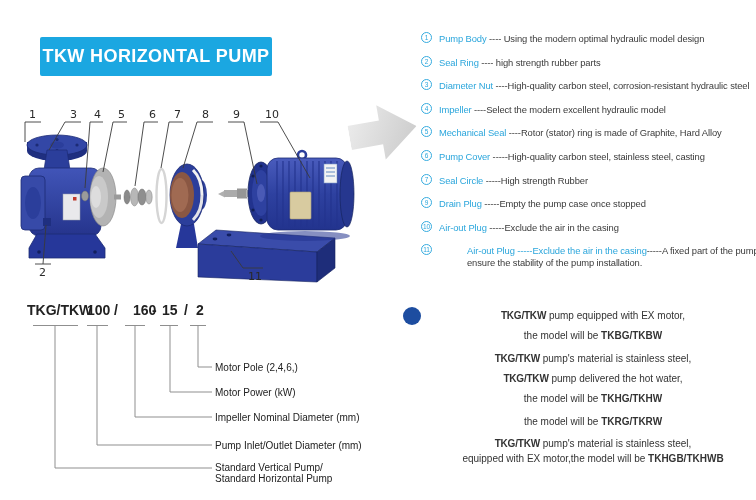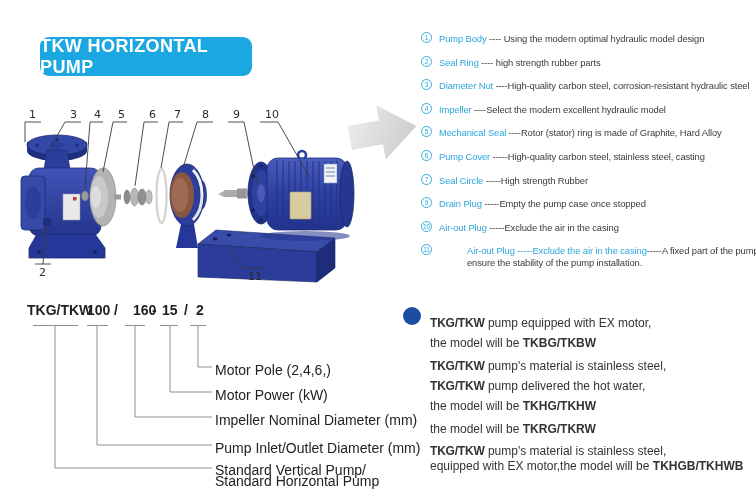--- a/index.html
+++ b/index.html
@@ -1,21 +1,21 @@
 <!DOCTYPE html>
 <html><head>
 <meta charset="utf-8">
 <style>
   html,body{margin:0;padding:0;background:#fff;}
   #page{position:relative;width:756px;height:500px;background:#fff;overflow:hidden;
         font-family:"Liberation Sans","DejaVu Sans",sans-serif;}
 
   
-  .banner{position:absolute;left:40px;top:37px;width:212px;height:39px;background:#1ba7e1;
-          border-radius:9px;display:flex;align-items:center;justify-content:center;}
+  .banner{position:absolute;left:40px;top:37px;width:232px;height:39px;background:#1ba7e1;
+          border-radius:2px;display:flex;align-items:center;justify-content:center;}
   .banner span{color:#fff;font-size:18px;font-weight:bold;letter-spacing:.4px;}
 
   
   .big-arrow{position:absolute;left:349px;top:100px;width:68px;height:64px;
              background:linear-gradient(120deg,#efefef 0%,#d9d9d9 55%,#c7c7c7 100%);
              clip-path:polygon(0% 31%,47% 31%,47% 7%,100% 50%,47% 93%,47% 69%,0% 69%);
              transform:rotate(-10deg);}
 
   
   .parts{position:absolute;left:421px;top:33px;width:335px;}
@@ -30,28 +30,28 @@
   .pl-row.last .two-line div{line-height:12px;}
 
   
   .diagram{position:absolute;left:15px;top:98px;width:395px;height:200px;}
   .diagram text{font-family:"DejaVu Sans",sans-serif;font-size:11px;fill:#2a2a2a;}
   .leader{stroke:#3a3a3a;stroke-width:0.9;fill:none;}
 
   
   .model{position:absolute;left:25px;top:300px;width:370px;height:195px;font-size:14px;}
   .tok{position:absolute;top:2px;font-weight:bold;color:#222;font-size:14px;}
-  .mlabel{position:absolute;left:190px;font-size:14px;color:#222;white-space:nowrap;}
+  .mlabel{position:absolute;left:190px;font-size:10px;color:#222;white-space:nowrap;}
   .mlines{position:absolute;left:0;top:0;}
 
   
   .bullet{position:absolute;left:403px;top:307px;width:18px;height:18px;border-radius:50%;
           background:#1d4da0;}
-  .variants{position:absolute;left:430px;top:318px;width:326px;font-size:12px;color:#333;
-            line-height:11px;}
+  .variants{position:absolute;left:430px;top:310px;width:326px;font-size:10px;color:#333;
+            line-height:11px;text-align:center;}
   .v-line{white-space:nowrap;}
   .v-pre{font-weight:700;letter-spacing:-0.2px;}
   .v-line b{font-weight:700;}
   .mb9{margin-bottom:9px;}.mb12{margin-bottom:12px;}.mb11{margin-bottom:11px;}.mb4{margin-bottom:4px;}
 </style>
 </head>
 <body>
 
 <div id="page">
 

